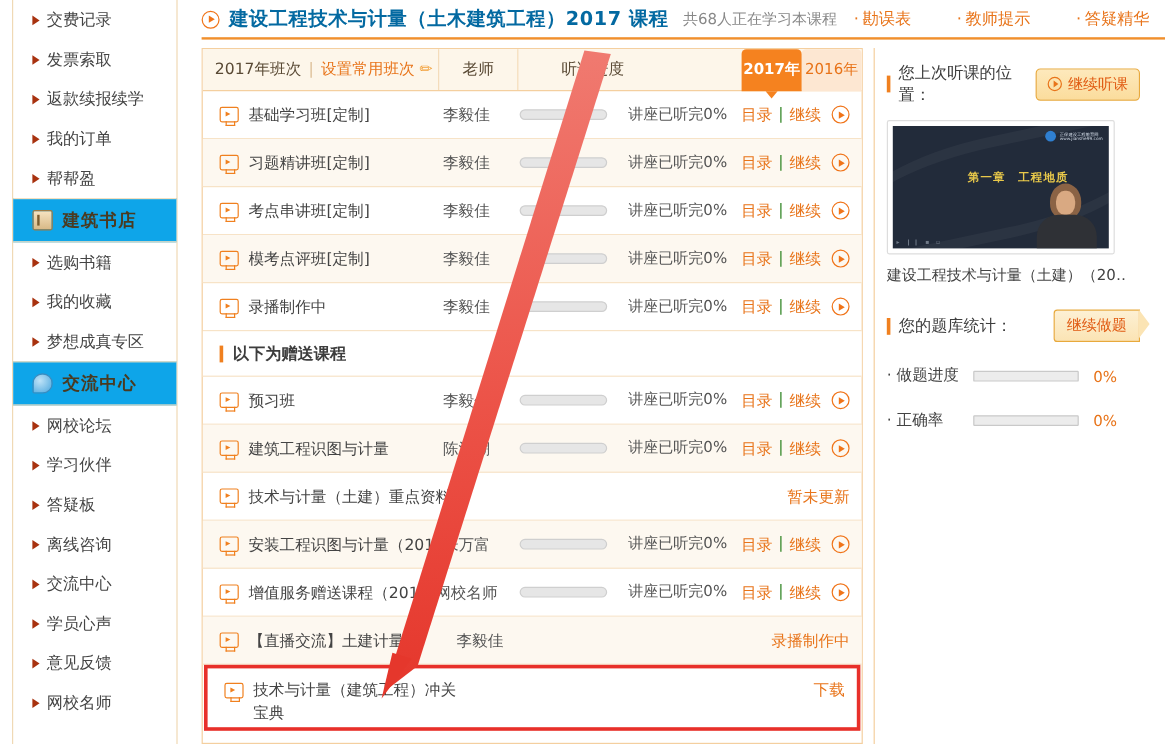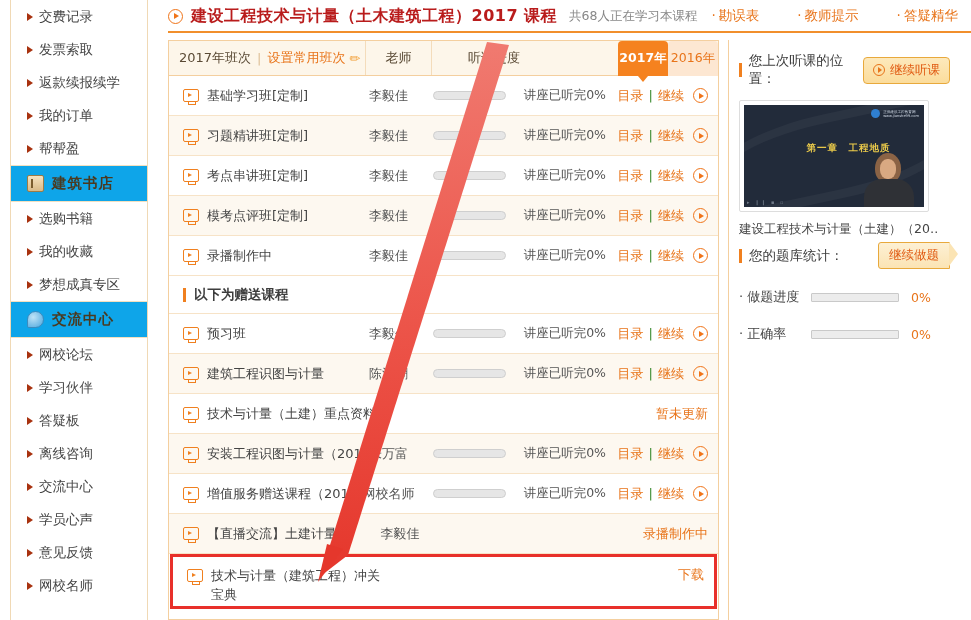--- a/index.html
+++ b/index.html
@@ -80,21 +80,21 @@
     flex: 0 0 auto; margin-right: 8px;
   }
   .play-round::after{
     content:""; width:0;height:0;
     border-left:5px solid #f07419;
     border-top:3.5px solid transparent;
     border-bottom:3.5px solid transparent;
     margin-left:2px;
   }
   .course-title {
-    font-size: 16px; font-weight: bold; color: #b91c1c;
+    font-size: 16px; font-weight: bold; color: #0369a1;
     letter-spacing: .5px; white-space: nowrap;
   }
   .learner-count { font-size: 12.5px; color: #888; margin-left: 12px; white-space: nowrap; }
   .toplinks { margin-left: auto; display: flex; align-items: center; white-space: nowrap; gap: 24px; }
   .toplinks a { color: #e8741a; text-decoration: none; font-size: 13.5px; margin-left: 14px; }
   .toplinks a::before { content: "·"; margin-right: 3px; }
   .orange-rule {
     position: absolute; left: 168px; top: 31px; width: 803px;
     border-top: 2px solid #f18f2c;
   }
@@ -277,21 +277,21 @@
     background:#2f3136; border-radius:18px 18px 0 0;
   }
   .thumb .ctrl {
     position: absolute; left: 3px; bottom: 2px;
     color: #707a88; font-size: 5px; letter-spacing: 2px;
   }
   .thumb-caption {
     width: 200px; margin-top: 9px;
     font-size: 12.5px; color: #444; white-space: nowrap; overflow: hidden;
   }
-  .rp-head2 { margin-top: 4px; }
+  .rp-head2 { margin-top: 20px; }
   .btn-quiz {
     margin-left: auto; margin-right: 10px;
     background: linear-gradient(#fdf0d4,#fbe4b4);
     border: 1px solid #e8a93c;
     color: #e05a12; font-size: 12.5px;
     padding: 4px 10px; cursor: pointer; white-space: nowrap;
     position: relative; border-radius: 3px 0 0 3px;
   }
   .btn-quiz::after {
     content: ""; position: absolute; right: -9px; top: -1px;

